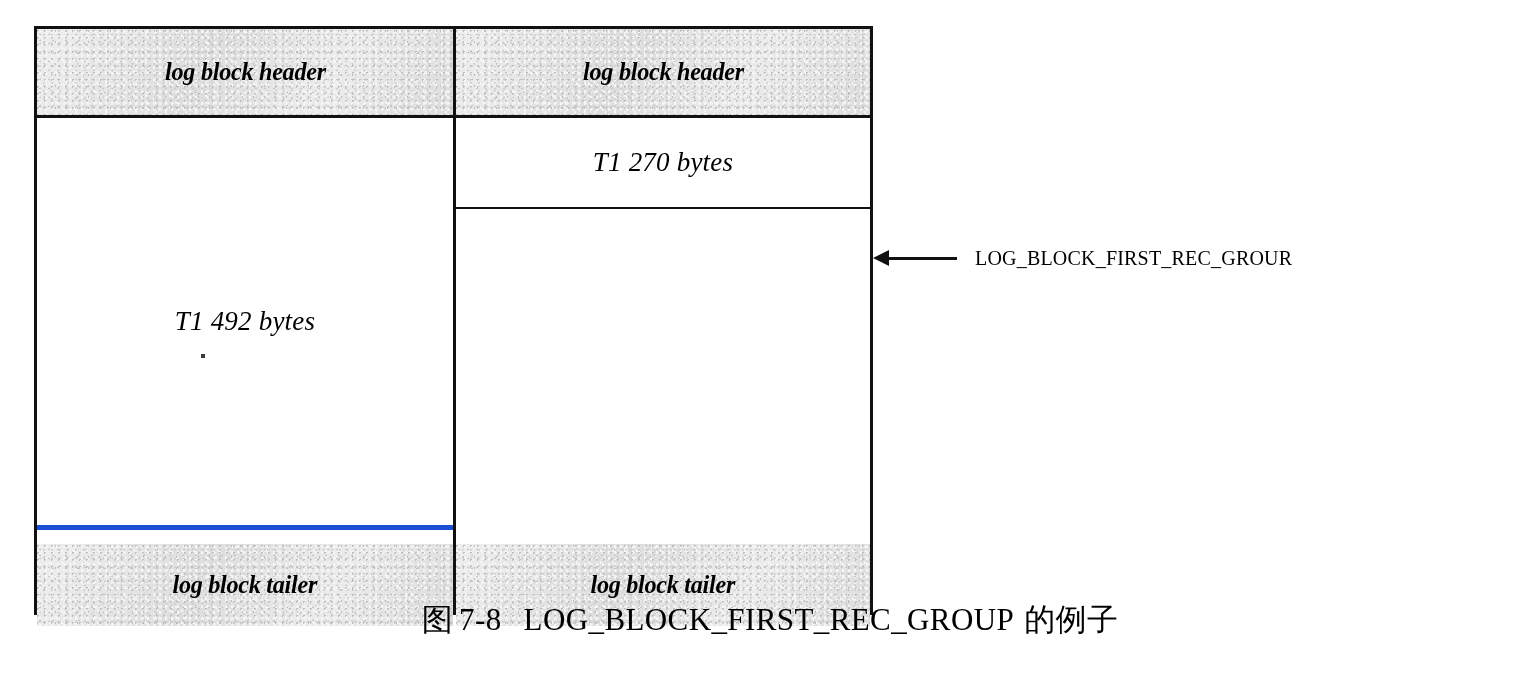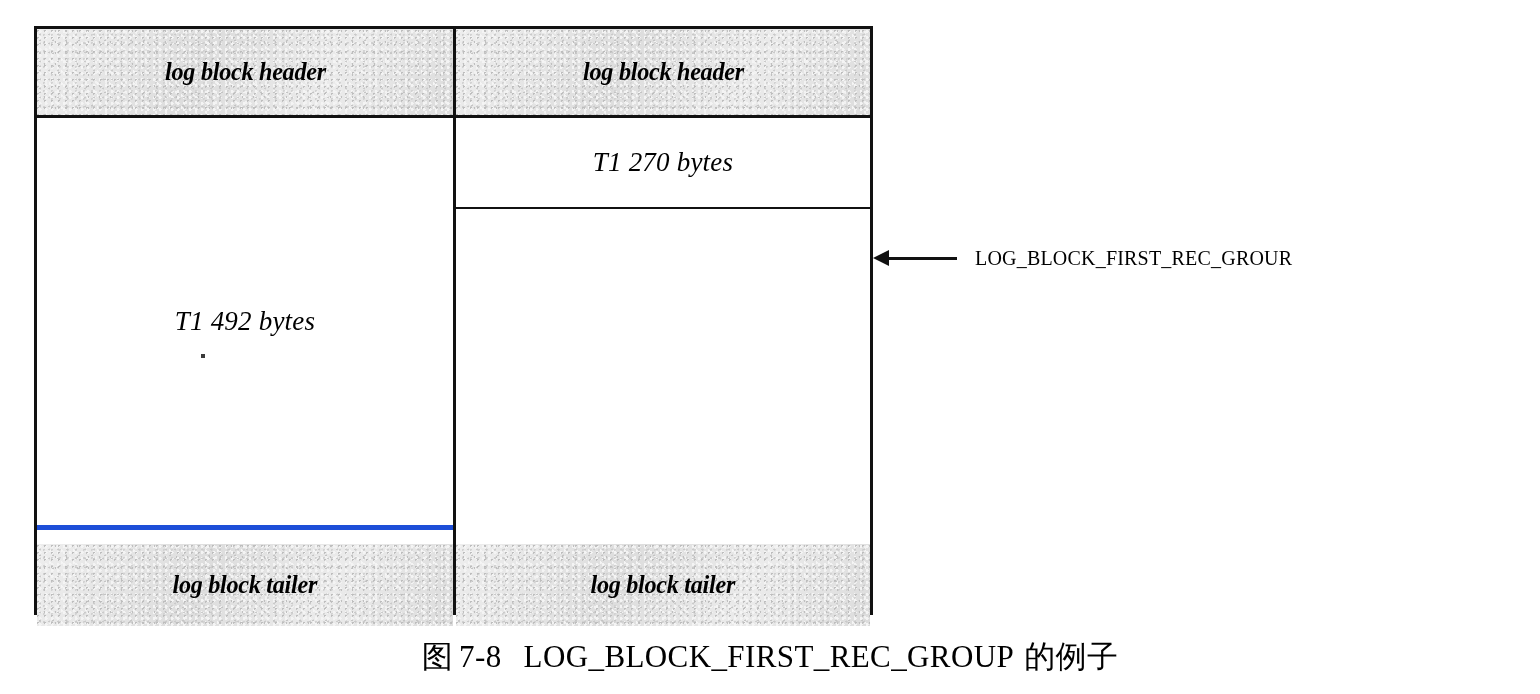--- a/index.html
+++ b/index.html
@@ -153,21 +153,21 @@
     letter-spacing: 0.2px;
     white-space: nowrap;
     margin-left: 18px;
   }
 
   
   .caption {
     position: absolute;
     left: 0;
     right: 0;
-    top: 636px;
+    top: 599px;
     text-align: center;
     font-size: 31px;
     letter-spacing: 0.4px;
     white-space: nowrap;
   }
   .caption .cap-fig   { margin-right: 6px; }
   .caption .cap-num   { margin-right: 22px; }
   .caption .cap-name  { margin-right: 10px; }
   .caption .cap-tail  { }
 </style>

